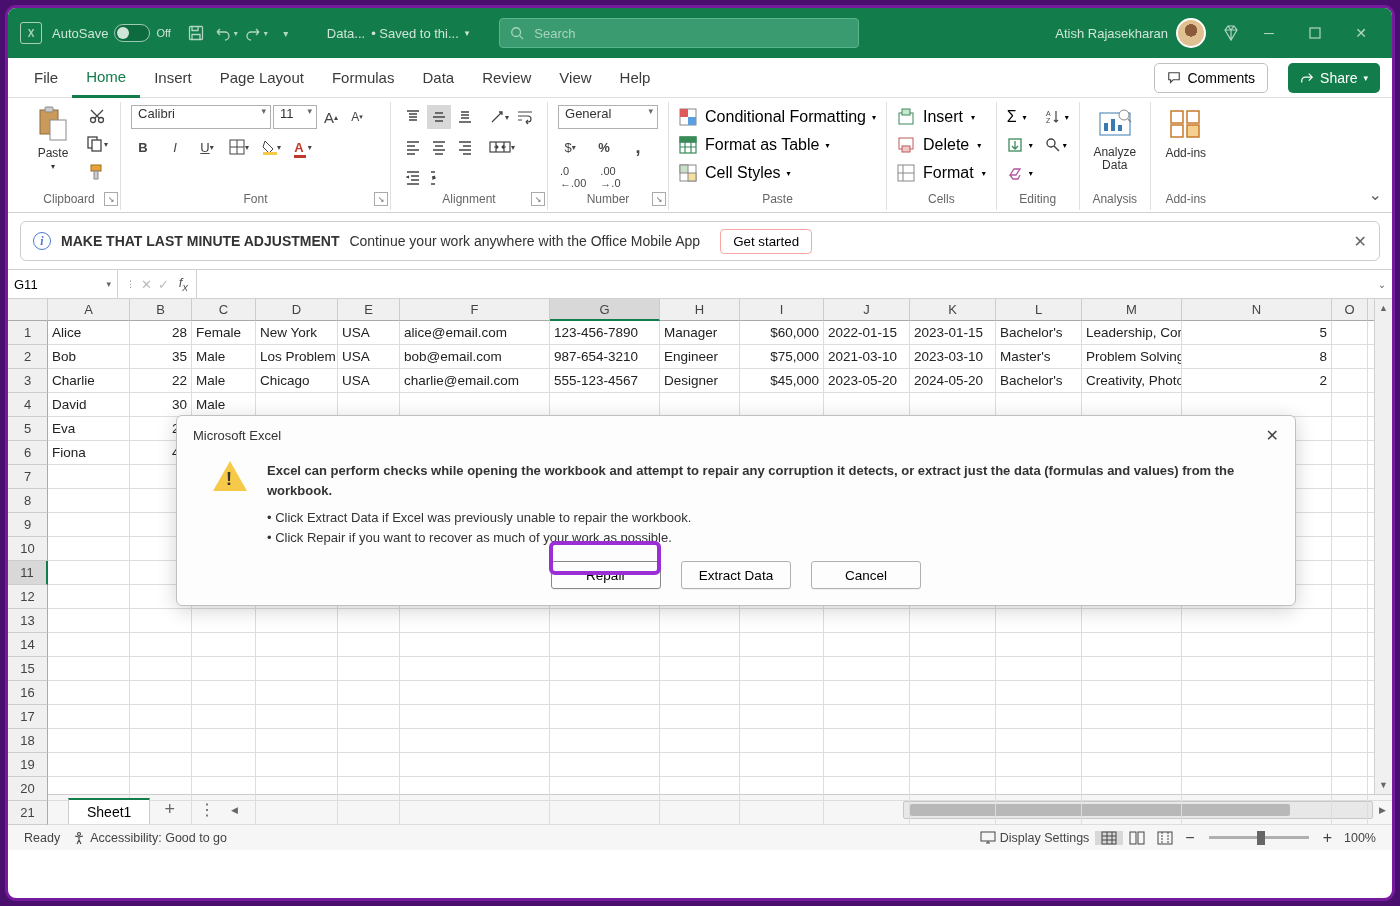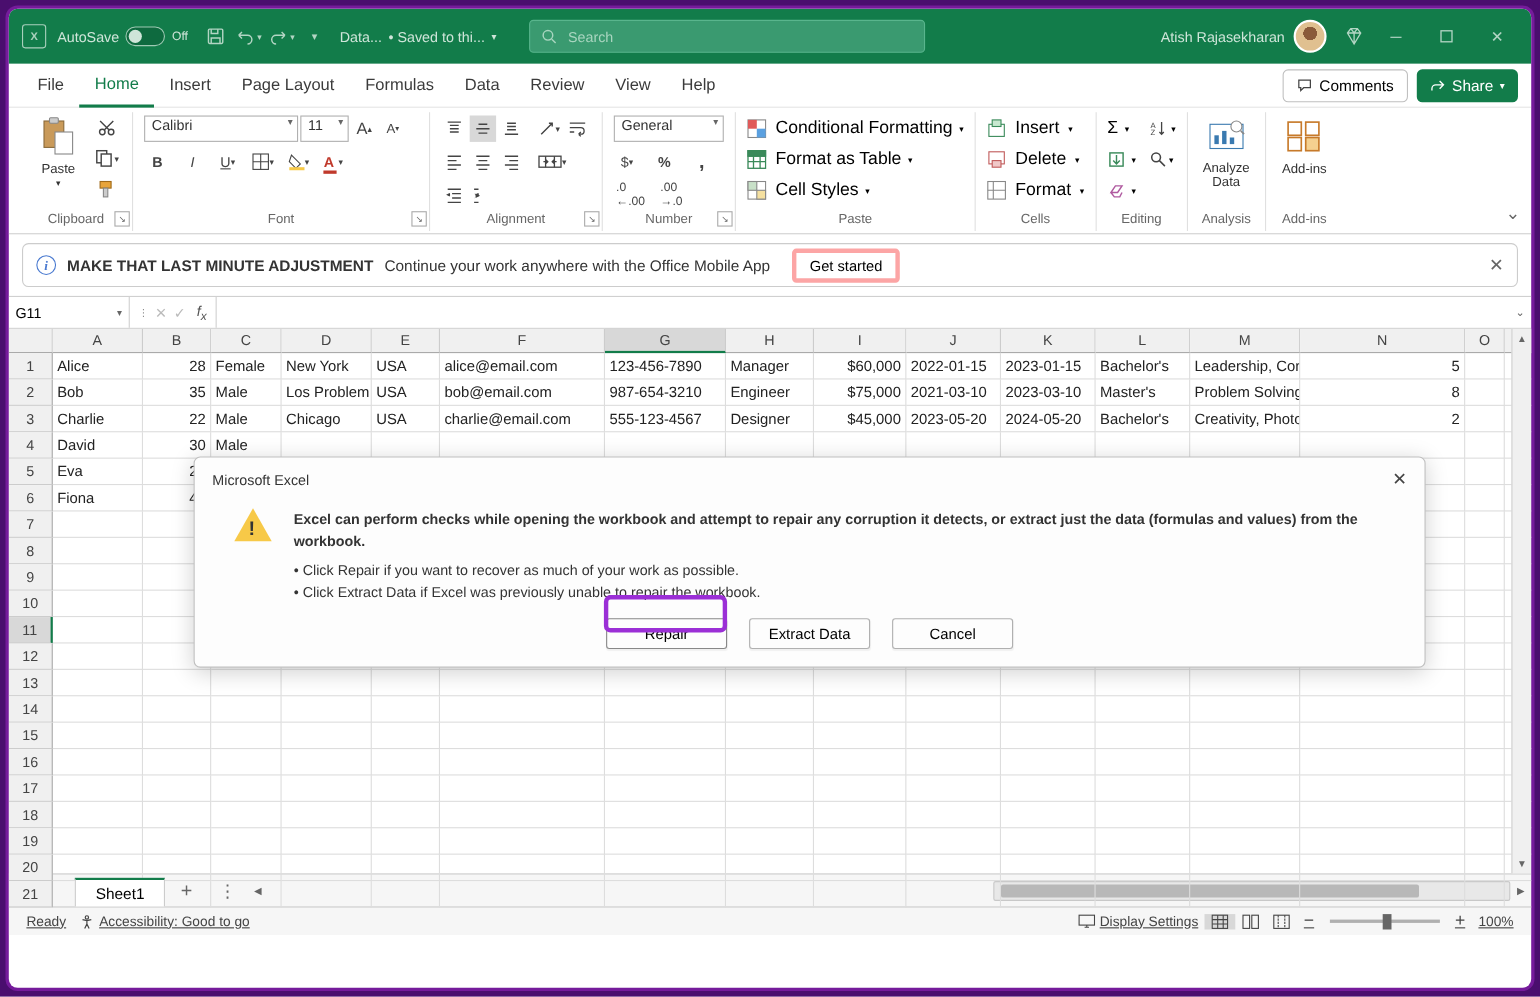--- a/index.html
+++ b/index.html
@@ -6,30 +6,30 @@
   body { width: 1400px; height: 906px; background: #4a0e6e; overflow: hidden; position: relative; }
   .app-frame { position: absolute; top: 8px; left: 8px; right: 8px; bottom: 8px; background: #fff; border-radius: 8px; overflow: hidden; box-shadow: 0 0 0 3px rgba(160,40,200,0.5); }
 
   
   .title-bar { height: 50px; background: #127c4a; display: flex; align-items: center; padding: 0 8px; color: #cfe5d9; font-size: 13px; }
   .title-icon { width: 22px; height: 22px; margin: 0 10px 0 4px; opacity: 0.8; border: 1.5px solid #cfe5d9; border-radius: 3px; display:flex; align-items:center; justify-content:center; font-size:10px; font-weight:bold; }
   .autosave { display: flex; align-items: center; gap: 6px; margin-right: 10px; }
   .toggle { width: 36px; height: 18px; border: 1px solid #9ec9b3; border-radius: 10px; position: relative; background:#0e6a3f; }
   .toggle-knob { width: 12px; height: 12px; background: #cfe5d9; border-radius: 50%; position: absolute; top: 2px; left: 2px; }
   .qa-btn { width: 30px; height: 30px; display: flex; align-items: center; justify-content: center; color: #cfe5d9; opacity: 0.85; }
-  .file-name { margin-left: 8px; display:flex; align-items:center; gap:6px; }
+  .file-name { margin-left: 26px; display:flex; align-items:center; gap:6px; }
   .search-box { flex-shrink: 0; margin-left: 30px; width: 360px; height: 30px; background: #3a9a70; border: 1px solid #59b58d; border-radius: 4px; display: flex; align-items: center; padding: 0 10px; color: #a8d5bf; }
   .search-box svg { margin-right: 10px; }
   .title-spacer { flex: 1; }
   .user-name { margin-right: 8px; color: #cfe5d9; }
   .avatar { width: 30px; height: 30px; border-radius: 50%; background: #e0c090; border: 2px solid #fff; margin-right: 10px; background-image: radial-gradient(circle at 50% 40%, #8a5a3a 30%, #e0c090 31%); }
   .win-btn { width: 46px; height: 50px; display: flex; align-items: center; justify-content: center; color: #cfe5d9; font-size: 14px; opacity:0.85;}
 
   
-  .tab-row { height: 40px; background: #fff; display: flex; align-items: stretch; padding: 0 12px; border-bottom: 1px solid #e0e0e0; }
+  .tab-row { height: 40px; background: #fff; display: flex; align-items: stretch; padding: 0 12px; border-bottom: 1px solid #e0e0e0; gap: 12px; }
   .tabs { display: flex; align-items: center; gap: 0; }
   .tab { padding: 0 14px; height: 40px; display: flex; align-items: center; font-size: 15px; color: #3b3b3b; cursor: pointer; }
   .tab.active { font-weight: 400; border-bottom: 3px solid #127c4a; color: #127c4a; }
   .tab-spacer { flex: 1; }
   .comments-btn { height: 30px; align-self: center; border: 1px solid #c0c0c0; border-radius: 5px; padding: 0 12px; display: flex; align-items: center; gap: 6px; font-size: 14px; margin-right: 8px; background:#fff;}
   .share-btn { height: 30px; align-self: center; background: #127c4a; color: #fff; border-radius: 5px; padding: 0 12px; display: flex; align-items: center; gap: 6px; font-size: 14px; }
 
   
   .ribbon { height: 115px; background: #fff; border-bottom: 1px solid #d0d0d0; display: flex; padding: 4px 10px 0; position: relative; }
   .group { display: flex; flex-direction: column; height: 108px; border-right: 1px solid #e0e0e0; padding: 2px 10px 0; position:relative;}
@@ -42,21 +42,21 @@
   .vert-stack { display:flex; flex-direction:column; gap:4px; }
   .row { display:flex; align-items:center; gap:2px; height:26px;}
   .combo { border:1px solid #b0b0b0; background:#fff; height:24px; display:flex; align-items:flex-start; padding:0 4px 0 6px; font-size:13px; color:#333;}
   .combo .arr { margin-left:auto; font-size:9px; color:#666;}
   .dialog-launcher { position:absolute; right:2px; bottom:4px; width:14px; height:14px; border:1px solid #aaa; font-size:8px; display:flex; align-items:center; justify-content:center; color:#666;}
   .collapse-ribbon { position:absolute; right:10px; bottom:8px; font-size:16px; color:#666;}
 
   
   .banner { height: 40px; margin: 8px 12px; border: 1px solid #ccc; border-radius: 6px; display: flex; align-items: center; padding: 0 12px; font-size: 14px; color: #333; gap: 10px; }
   .banner .title { font-weight: 600; }
-  .banner .btn-outline { border: 4px solid #fca5a5; border-radius: 4px; padding: 4px 12px; background:#fff; margin-left:10px;}
+  .banner .btn-outline { border: 1px solid #fca5a5; border-radius: 4px; padding: 4px 12px; background:#fff; margin-left:10px;}
   .banner .close { margin-left: auto; font-size: 16px; color: #666; }
   .info-icon { width:18px; height:18px; border:1.5px solid #4a7ad0; border-radius:50%; color:#4a7ad0; font-style:italic; font-family:serif; font-size:12px; display:flex; align-items:center; justify-content:center; font-weight:bold;}
 
   
   .formula-row { height: 30px; border-top: 1px solid #d0d0d0; border-bottom: 1px solid #d0d0d0; display: flex; align-items: center; font-size: 13px; background:#fff;}
   .name-box { width: 110px; border-right: 1px solid #d0d0d0; padding: 0 6px; display:flex; align-items:center; height:100%;}
   .name-box .arr { margin-left:auto; font-size:9px; color:#666;}
   .fx-tools { display:flex; align-items:center; gap:6px; padding:0 8px; color:#888; border-right:1px solid #d0d0d0; height:100%;}
   .fx-label { font-style:italic; color:#555; padding-left:4px;}
   .formula-input { flex:1; padding:0 8px; height:100%; }
@@ -81,21 +81,21 @@
   .sheet-row { height: 30px; border-top:1px solid #ccc; display:flex; align-items:center; background:#f6f6f6;}
   .sheet-nav { padding:0 10px; display:flex; gap:12px; color:#888; font-size:12px;}
   .sheet-tab { background:#fff; border:1px solid #ccc; border-bottom:none; border-top:2px solid #127c4a; padding:4px 18px; font-size:14px; position:relative; top:1px;}
   .add-sheet { padding:0 14px; color:#666; font-size:18px; font-weight:300;}
   .hscroll { margin-left:auto; width:470px; height:18px; background:#e8e8e8; border:1px solid #c8c8c8; border-radius:2px; display:flex; align-items:center; padding:0 4px;}
   .hscroll .thumb { width:380px; height:12px; background:#b8b8b8; border-radius:2px; margin-left:2px;}
   .hscroll-arr { font-size:9px; color:#666; padding:0 6px;}
   .hopts { padding:0 10px; color:#666;}
 
   
-  .status-bar { height: 26px; border-top:1px solid #ccc; display:flex; align-items:center; font-size:12.5px; color:#444; padding:0 10px; background:#f6f6f6;text-decoration:underline;}
+  .status-bar { height: 26px; border-top:1px solid #ccc; display:flex; align-items:center; font-size:12.5px; color:#444; padding:0 10px; background:#f6f6f6;}
   .status-bar .sbtn { padding:0 6px; display:flex; align-items:center; gap:4px;}
   .zoom-slider { width:100px; height:3px; background:#b0b0b0; position:relative; margin:0 8px;}
   .zoom-slider .knob { width:8px; height:14px; background:#666; position:absolute; left:48px; top:-5px;}
   .tick { width:1px; height:10px; background:#888; position:absolute; left:50px; top:-3px;}
 
   
   .dialog { position:absolute; top:407px; left:168px; width:1120px; background:#fdfdfd; border:1px solid #c0c0c0; border-radius:6px; box-shadow: 0 4px 20px rgba(0,0,0,0.18); padding: 10px 16px 16px; }
   .dialog-title-row { display:flex; align-items:center; font-size:13px; color:#333; padding-bottom:8px;}
   .dialog-close { margin-left:auto; font-size:16px; color:#444;}
   .dialog-body { display:flex; gap:20px; padding:8px 4px 14px 20px;}
@@ -1071,22 +1071,22 @@
     <div class="dialog-title-row">
       <span>Microsoft Excel</span>
       <span class="dialog-close">✕</span>
     </div>
     <div class="dialog-body">
       <div class="warn-icon">
           <div class="warn-tri"></div>
         </div>
       <div class="dialog-text">
         <div class="head">Excel can perform checks while opening the workbook and attempt to repair any corruption it detects, or extract just the data (formulas and values) from the workbook.</div>
+        <div>• Click Extract Data if Excel was previously unable to repair the workbook.</div>
         <div>• Click Repair if you want to recover as much of your work as possible.</div>
-        <div>• Click Extract Data if Excel was previously unable to repair the workbook.</div>
       </div>
     </div>
     <div class="dialog-buttons">
       <div class="dialog-btn default">Repair</div>
       <div class="dialog-btn">Extract Data</div>
       <div class="dialog-btn">Cancel</div>
     </div>
   </div>
 
   <div class="highlight-box" style="top:533px; left:541px; width:112px; height:34px;"></div>

